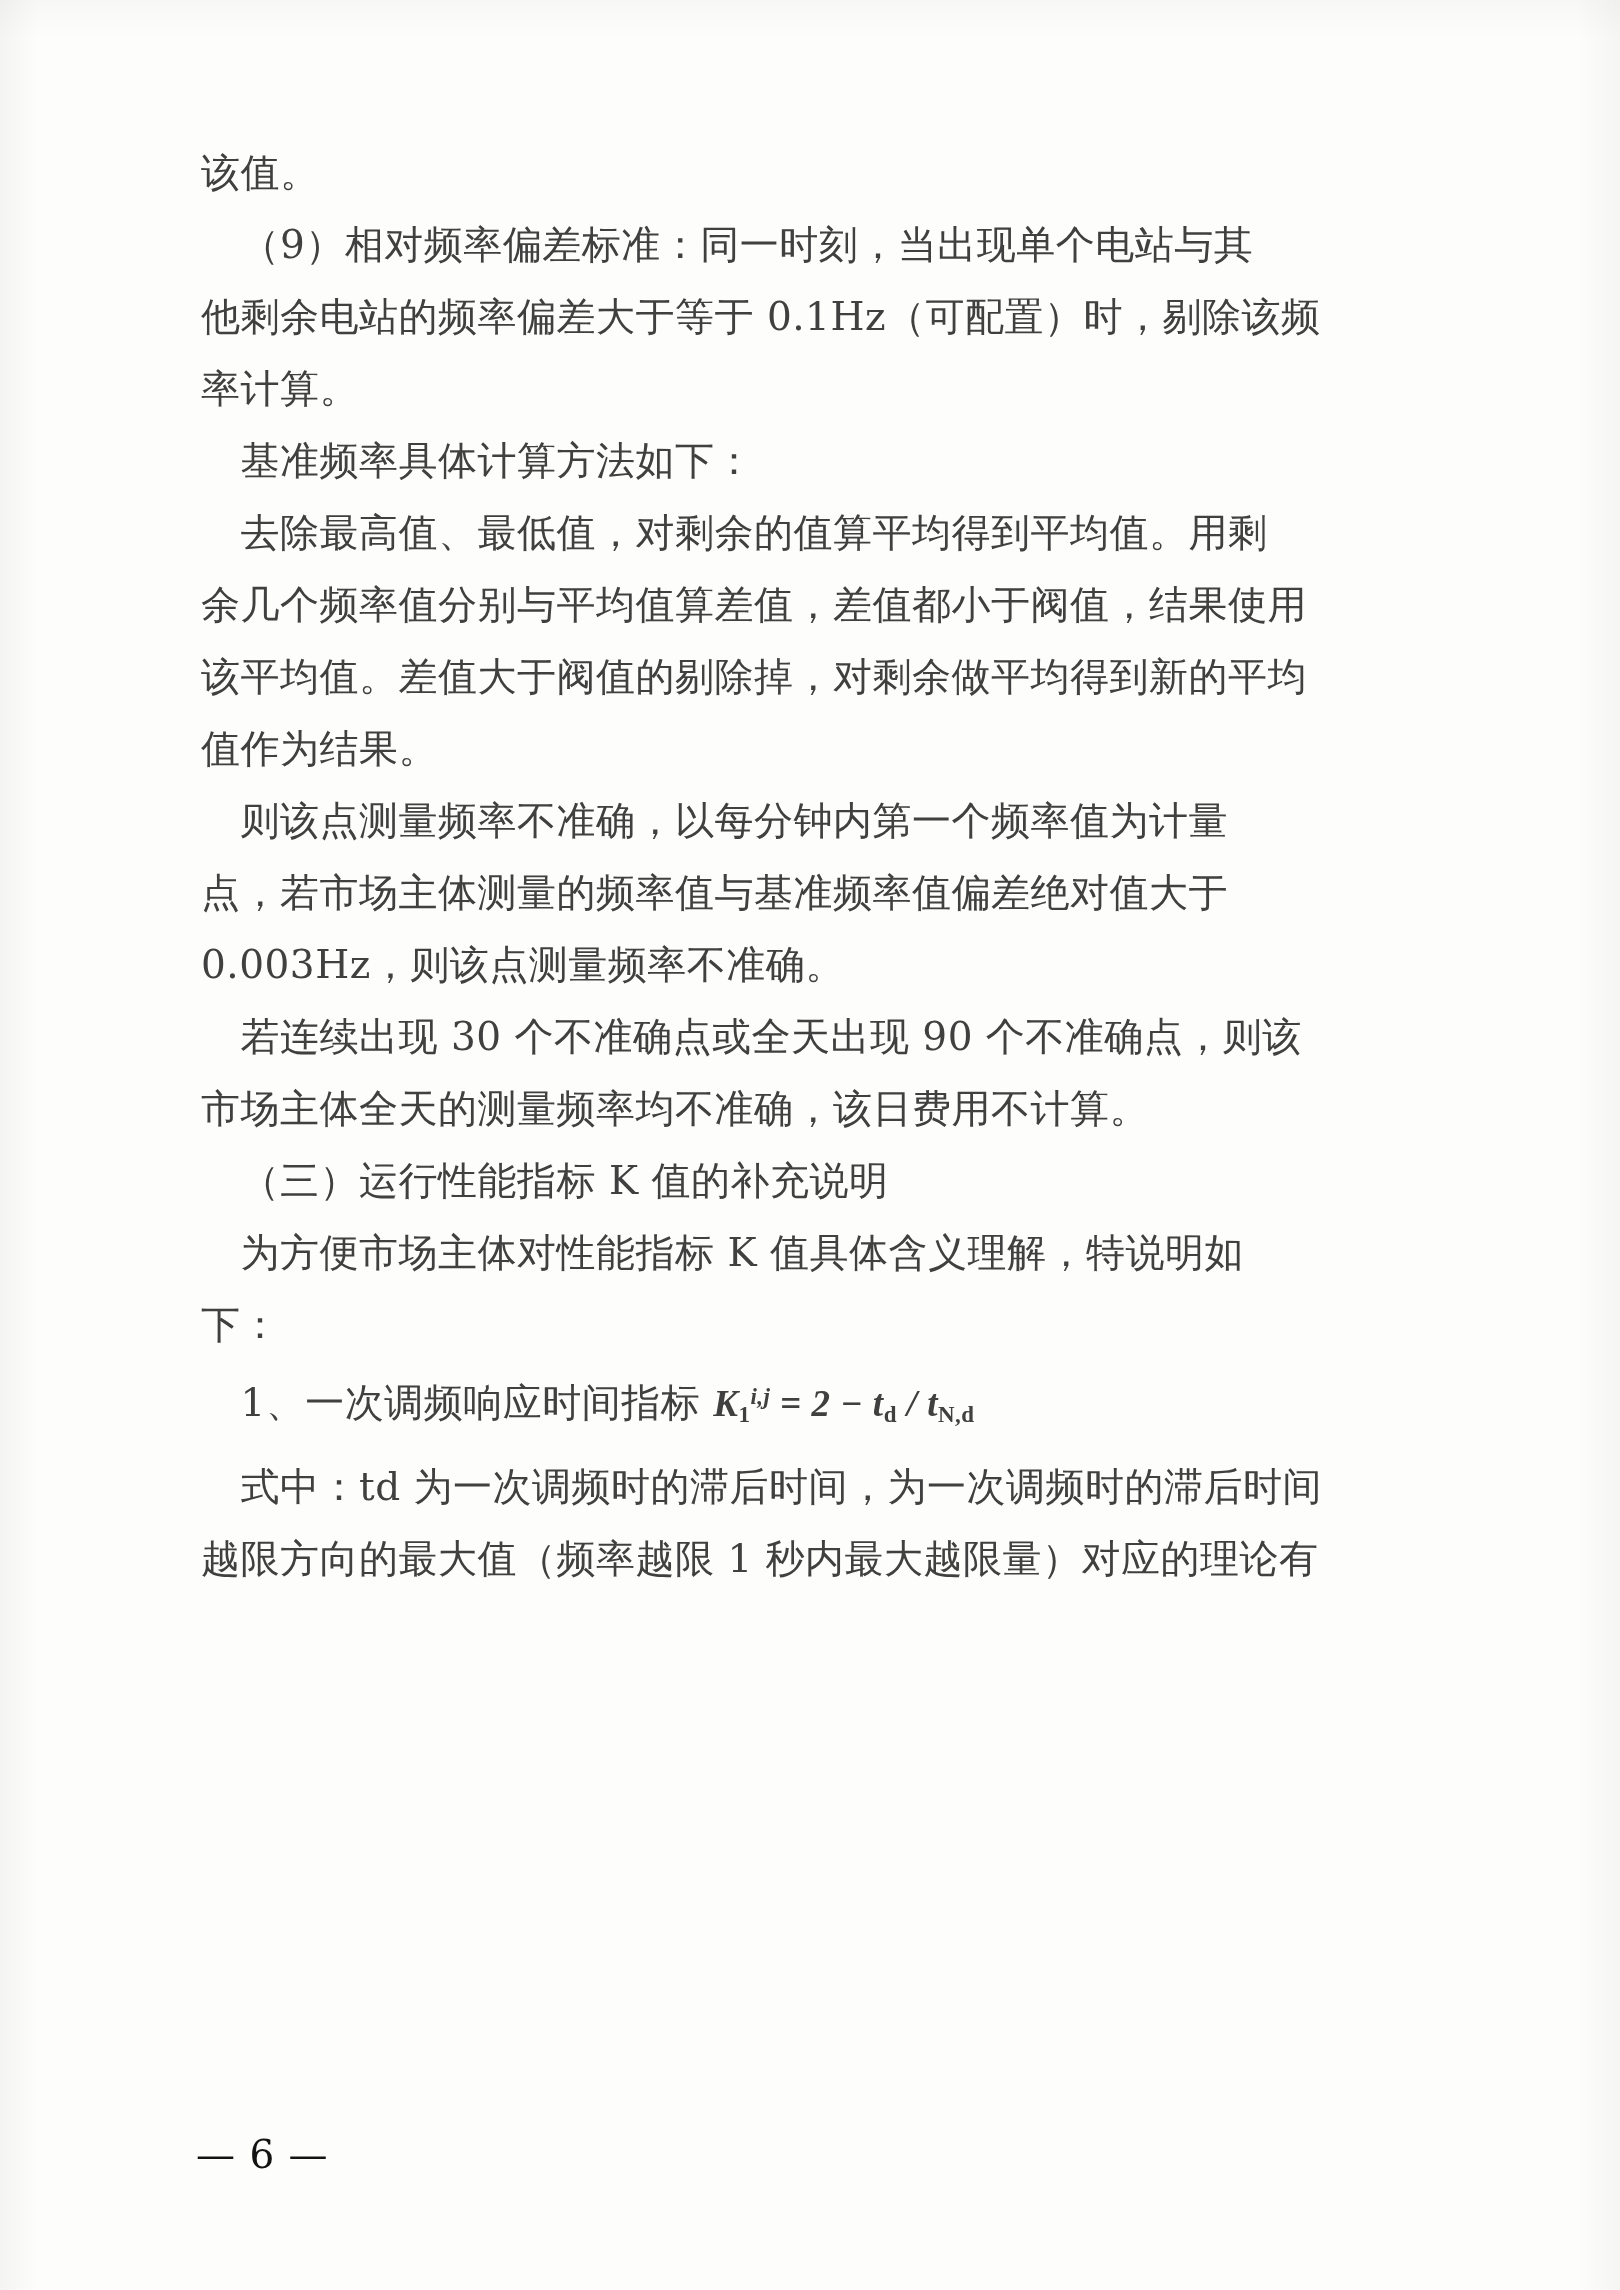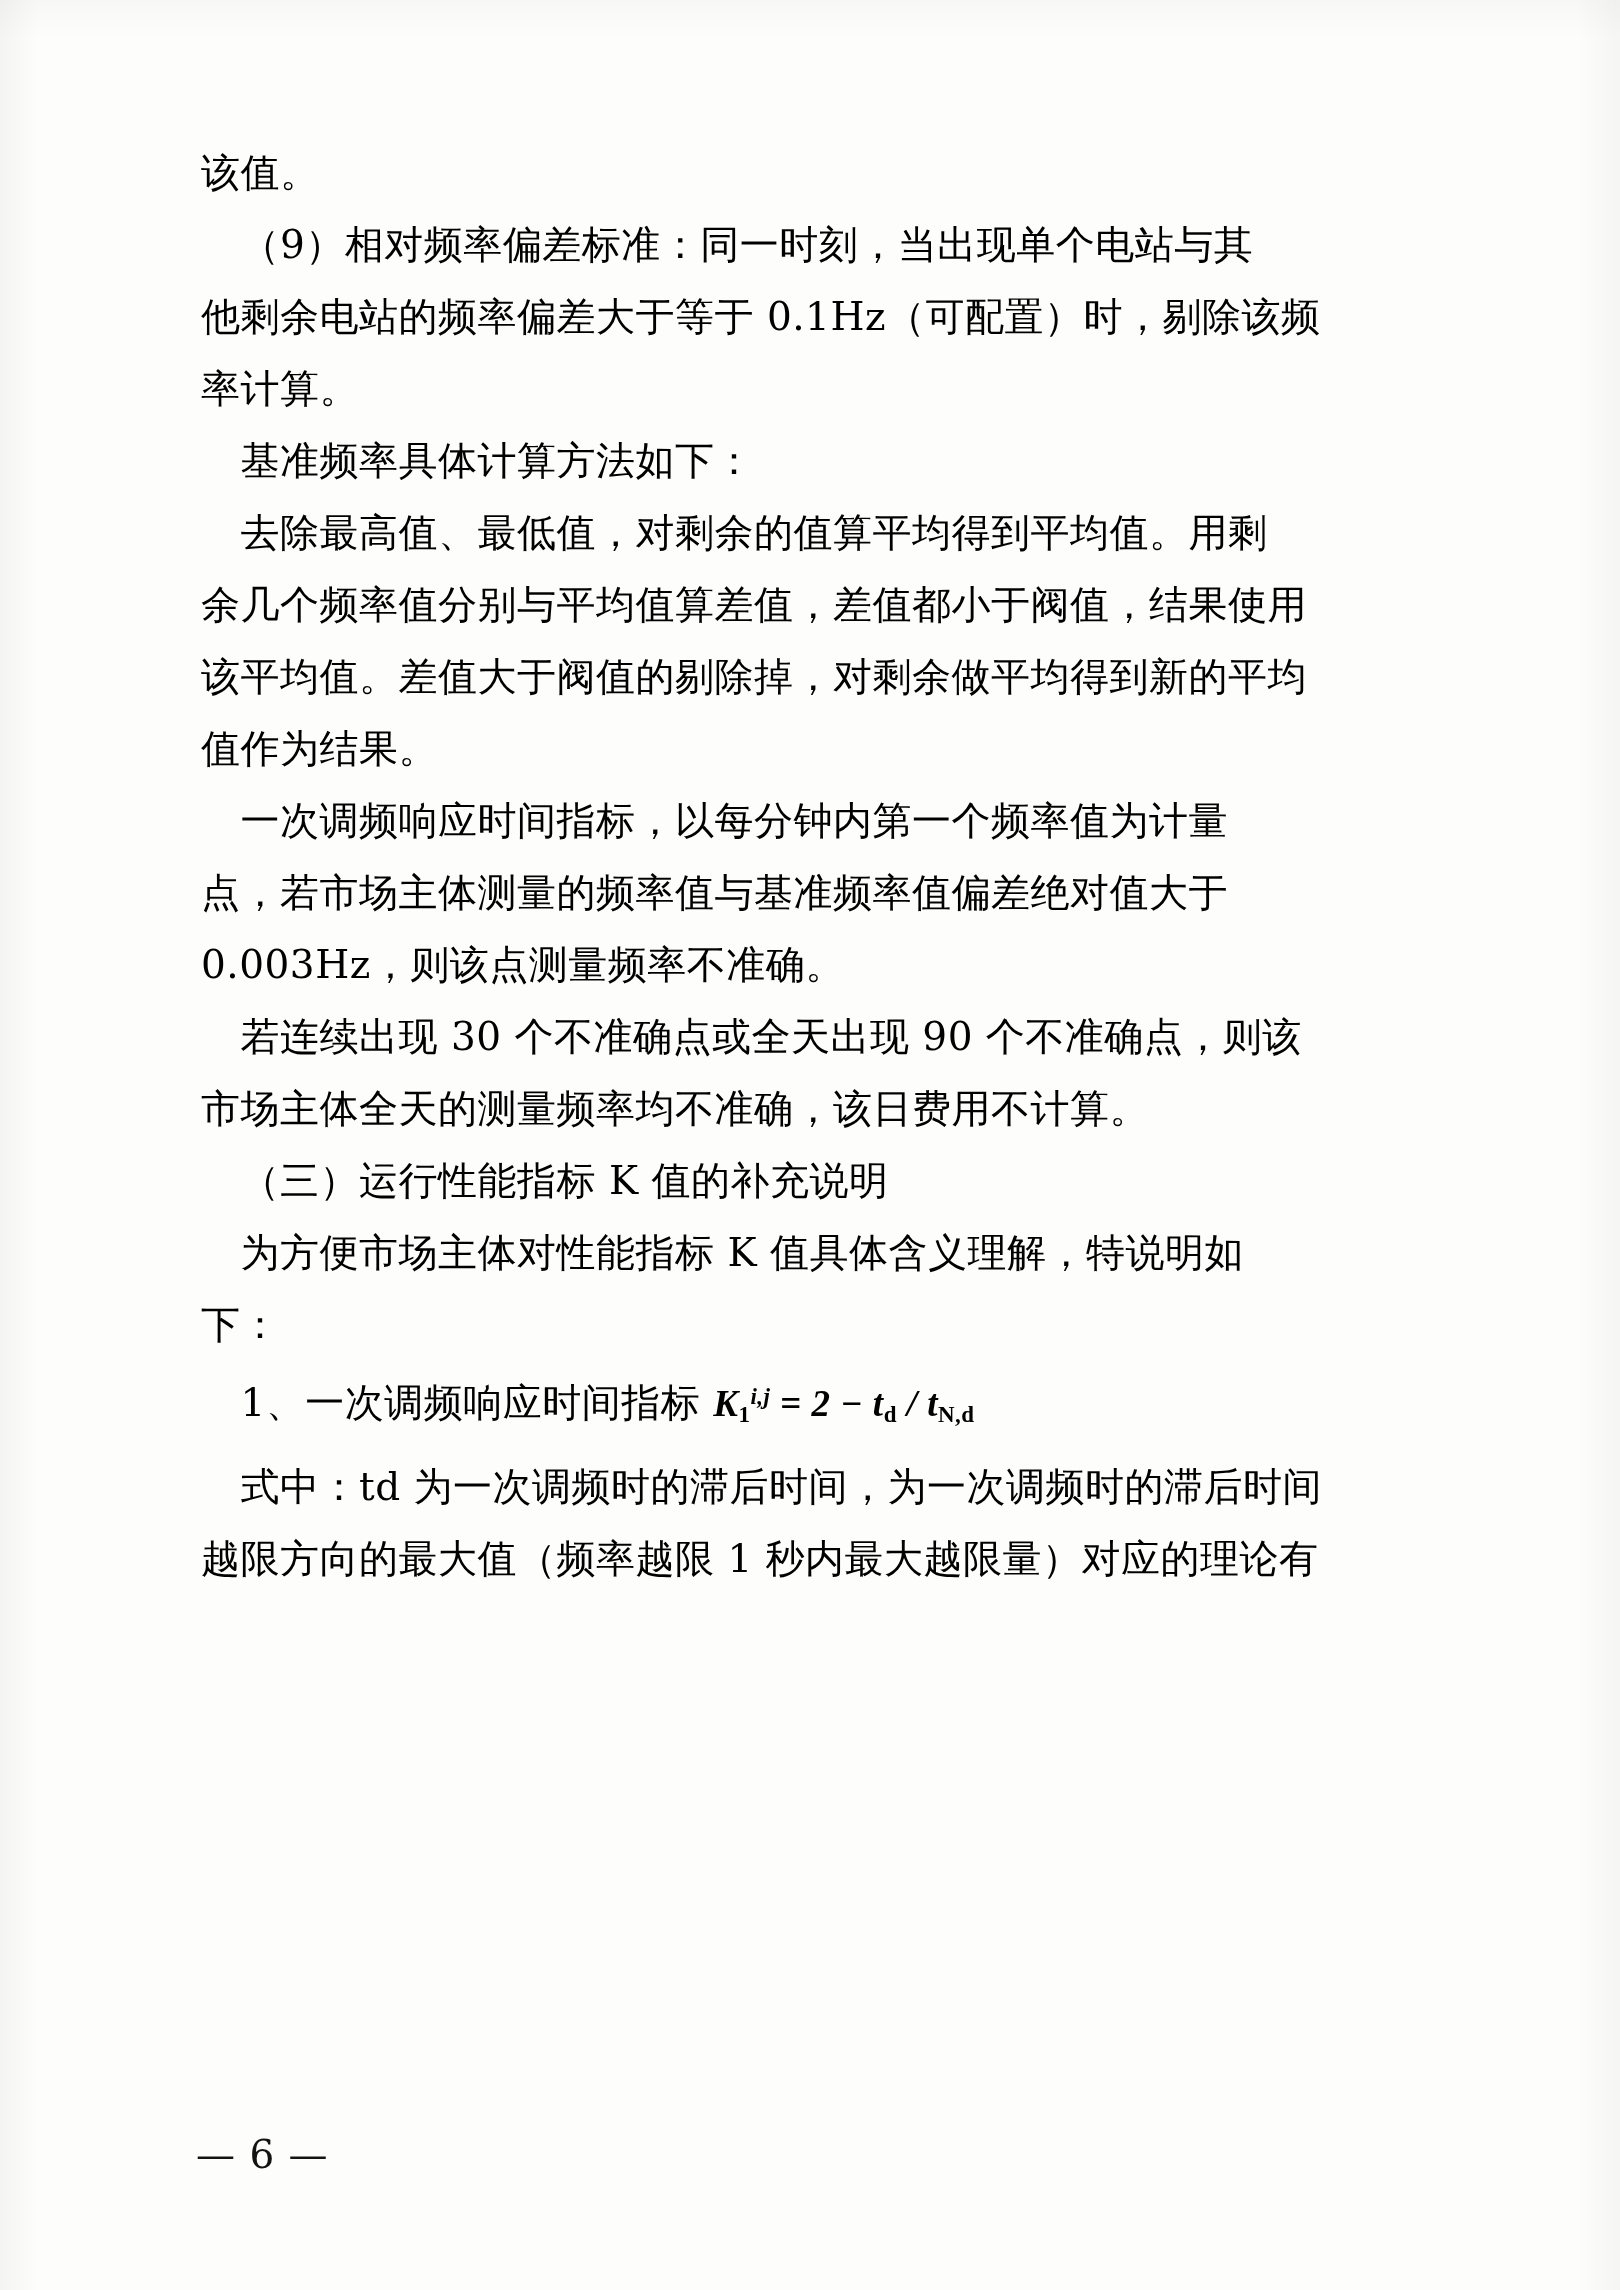--- a/index.html
+++ b/index.html
@@ -32,21 +32,21 @@
   .content {
     position: absolute;
     left: 201px;
     top: 137px;
     width: 1220px;
   }
   p.line {
     margin: 0;
     font-size: 39px;
     line-height: 72px;
-    color: #000000;
+    color: #404040;
     letter-spacing: 0.5px;
     white-space: pre;
     font-family: "DejaVu Serif", "Liberation Serif", serif;
   }
   .blk {
     margin-bottom: 0px;
   }
   .formula {
     font-family: "Liberation Serif", "DejaVu Serif", serif;
     font-style: italic;
@@ -99,21 +99,21 @@
 
     <div class="blk">
       <p class="line">　去除最高值、最低值，对剩余的值算平均得到平均值。用剩</p>
       <p class="line">余几个频率值分别与平均值算差值，差值都小于阀值，结果使用</p>
       <p class="line">该平均值。差值大于阀值的剔除掉，对剩余做平均得到新的平均</p>
       <p class="line">值作为结果。</p>
     </div>
 
 
     <div class="blk">
-      <p class="line">　一次调频响应时间指标，以每分钟内第一个频率值为计量</p>
+      <p class="line">　则该点测量频率不准确，以每分钟内第一个频率值为计量</p>
       <p class="line">点，若市场主体测量的频率值与基准频率值偏差绝对值大于</p>
       <p class="line">0.003Hz，则该点测量频率不准确。</p>
     </div>
 
     <div class="blk">
       <p class="line">　若连续出现 30 个不准确点或全天出现 90 个不准确点，则该</p>
       <p class="line">市场主体全天的测量频率均不准确，该日费用不计算。</p>
     </div>
 
     <div class="blk">

